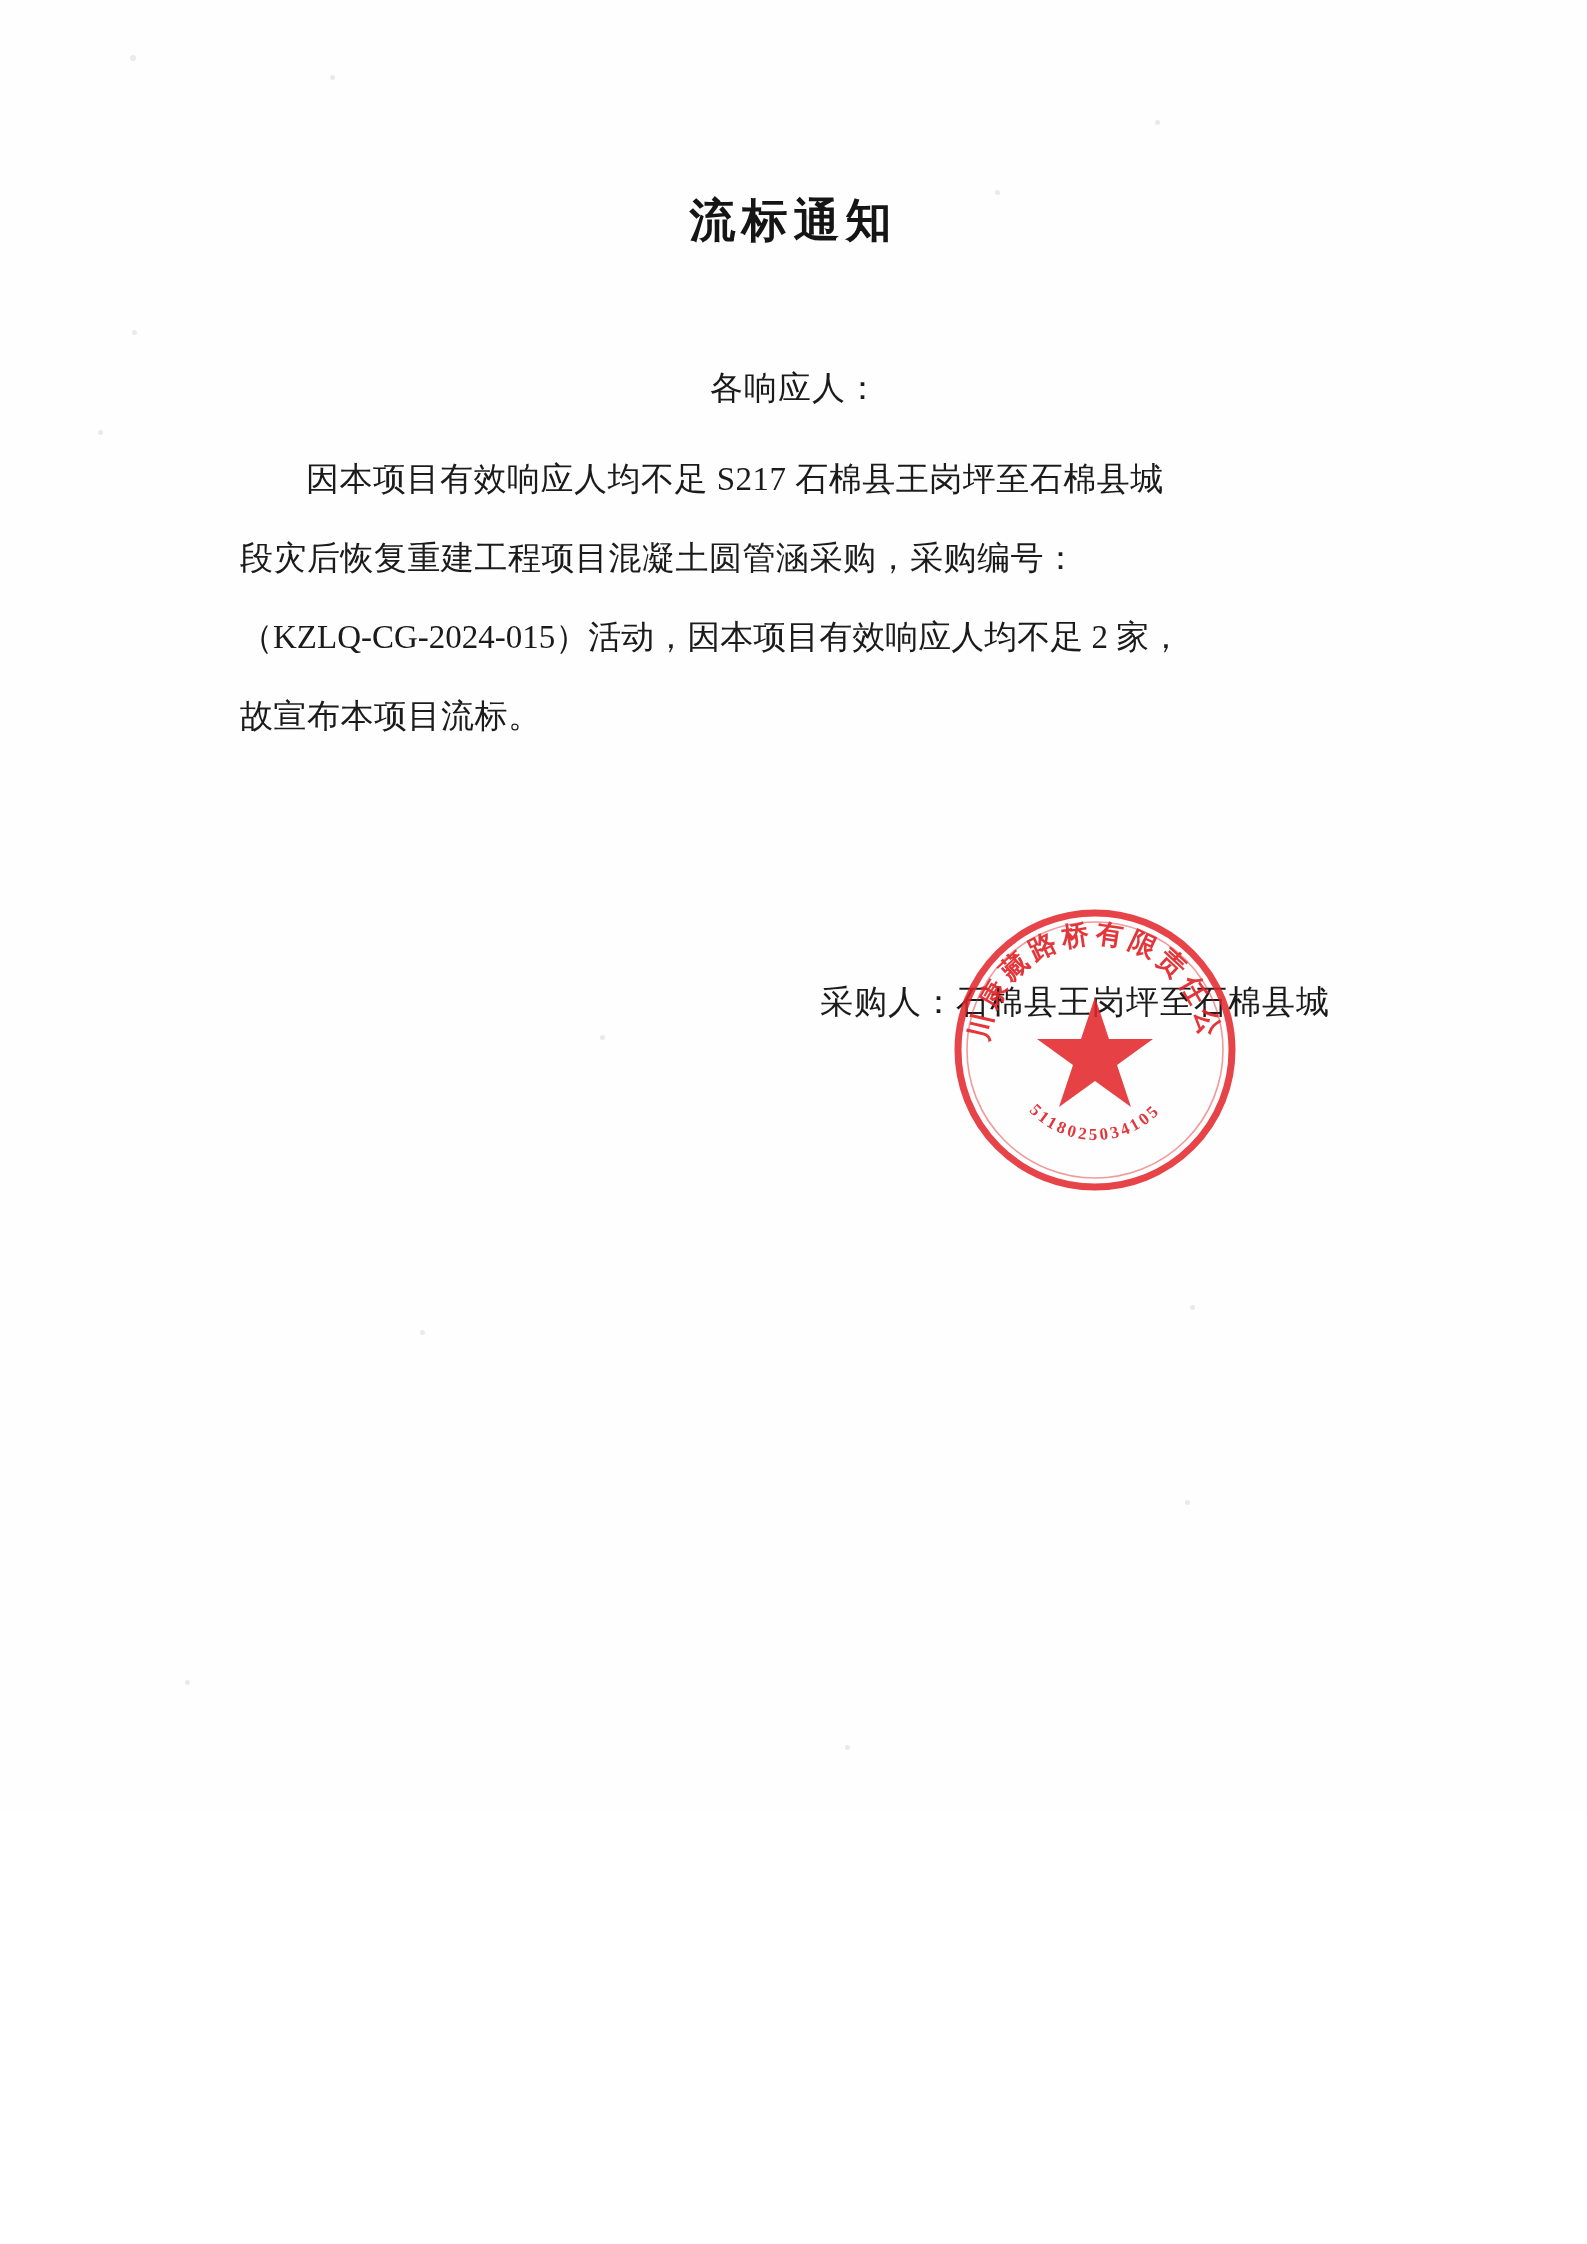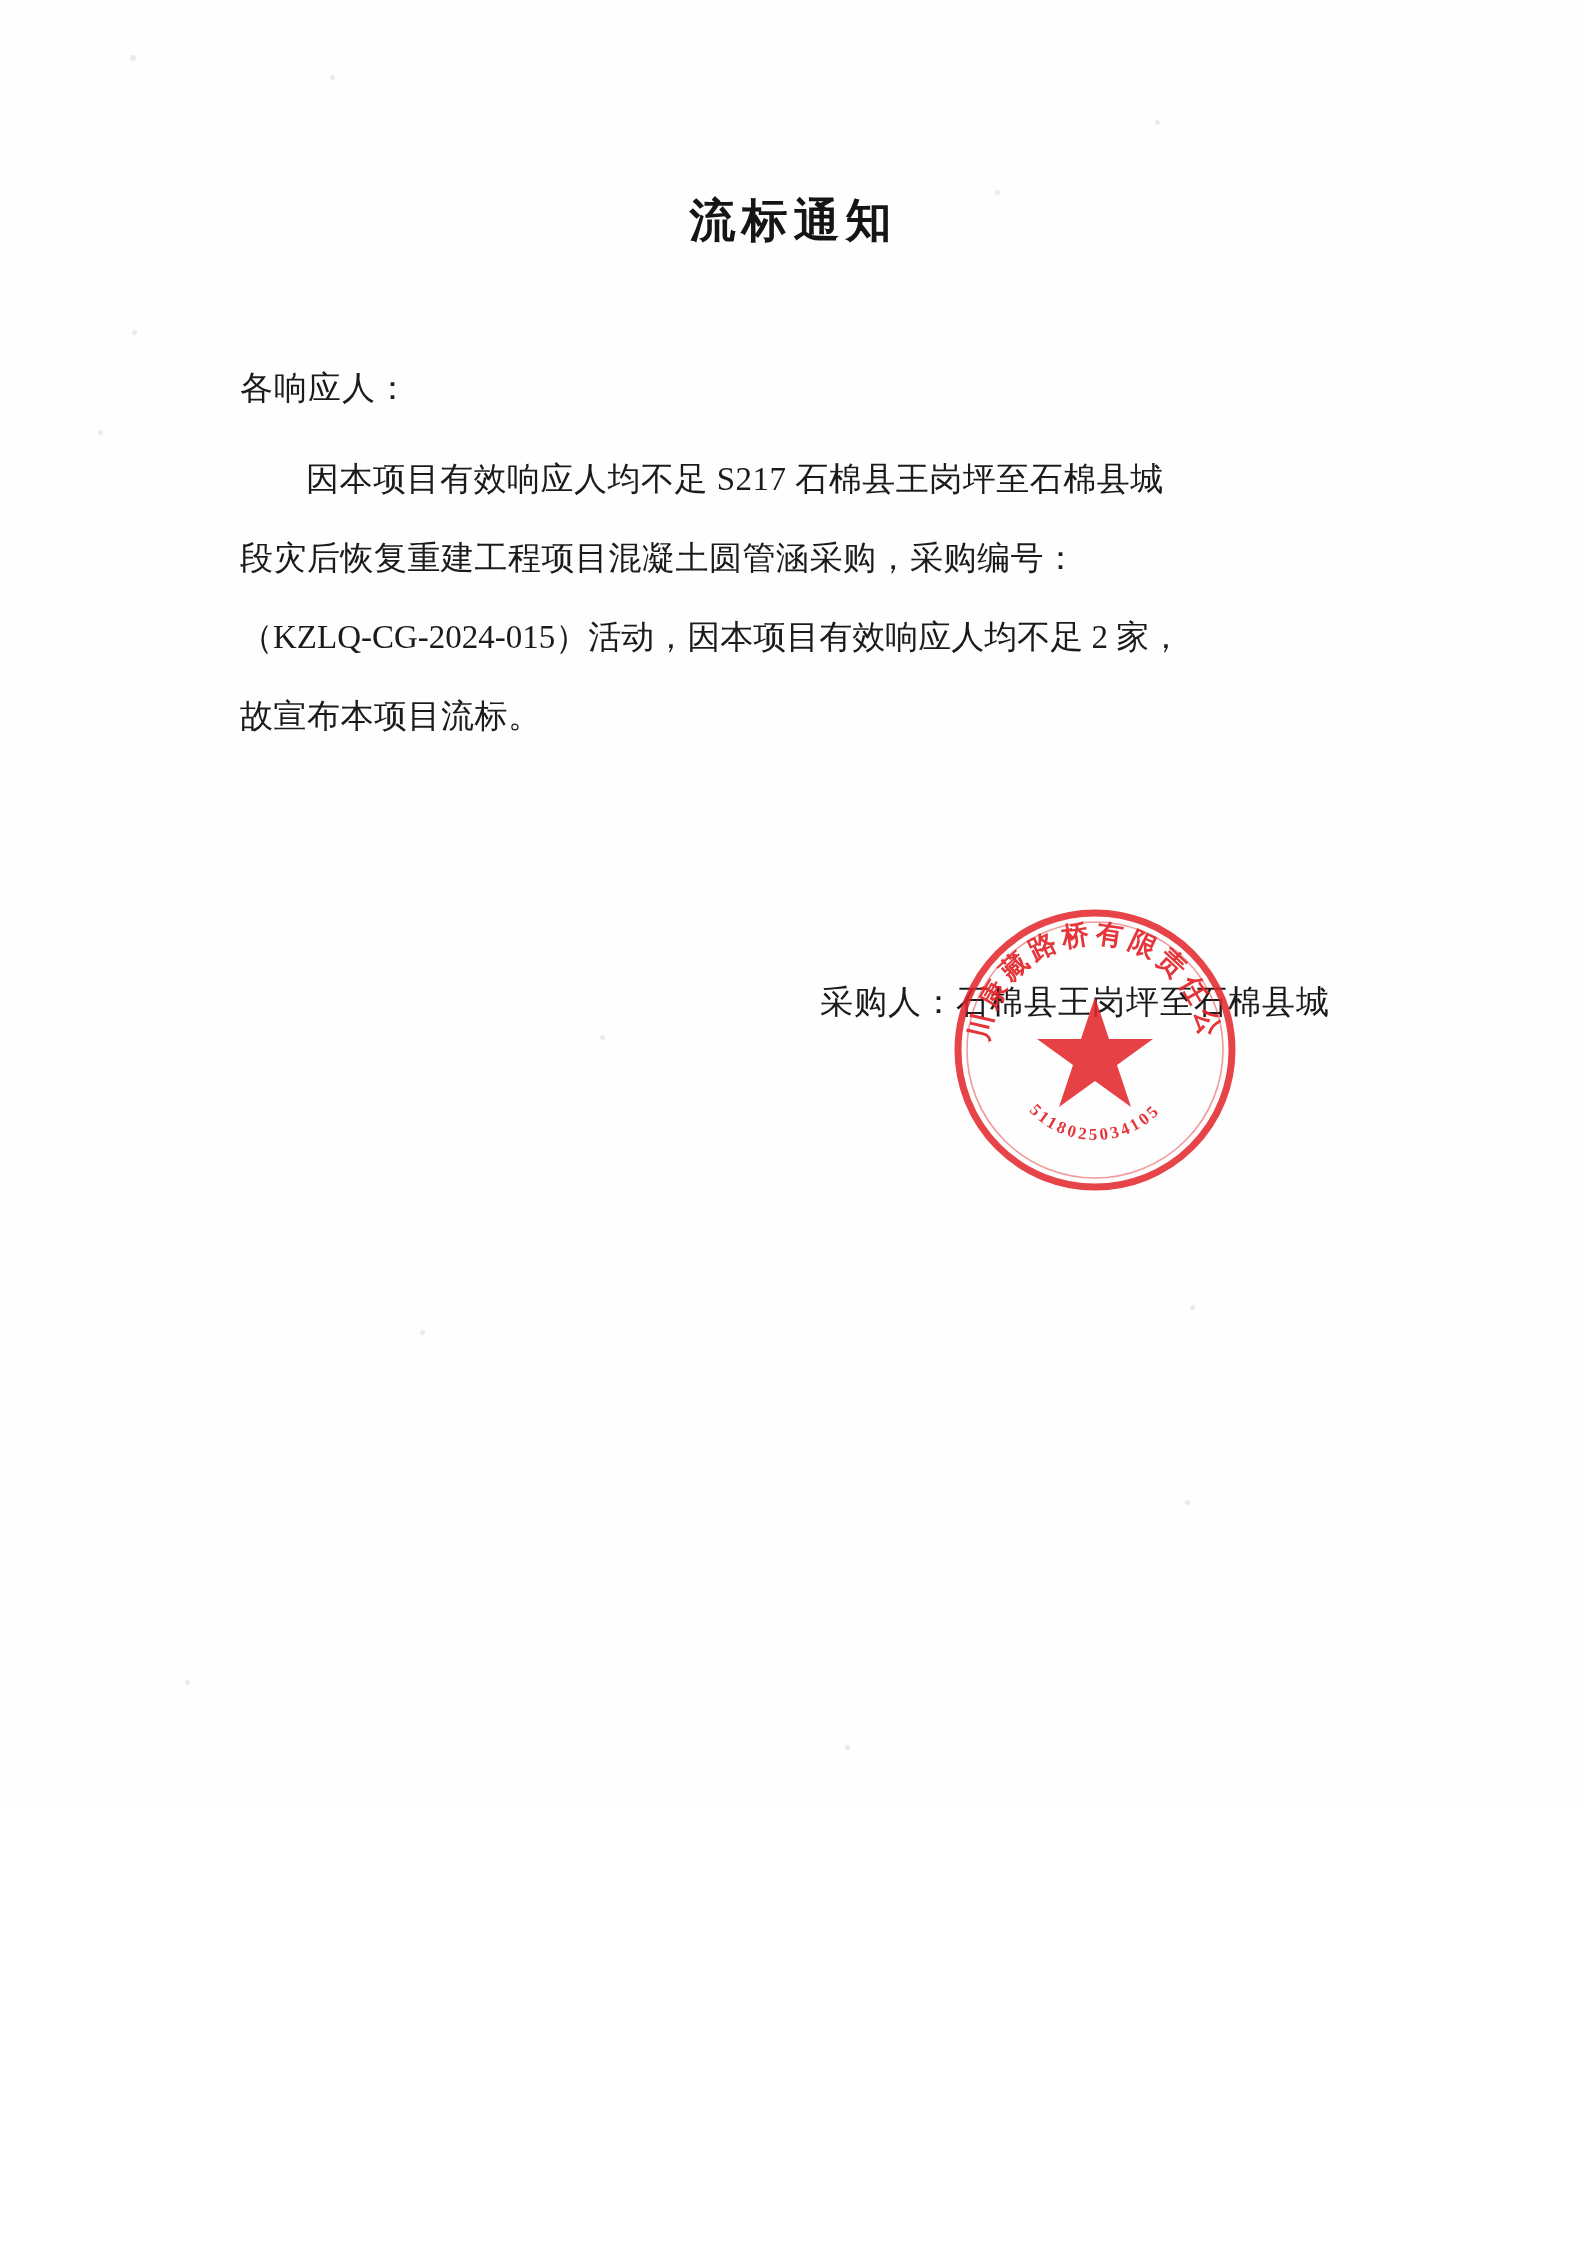--- a/index.html
+++ b/index.html
@@ -42,20 +42,21 @@
     position: absolute;
     top: 370px;
     left: 240px;
     width: 1110px;
   }
   .salutation {
     font-size: 33px;
     line-height: 1.1;
     letter-spacing: 1px;
     margin-bottom: 34px;
+    text-align: center;
   }
   .para {
     font-size: 33px;
     line-height: 79px;
     letter-spacing: .5px;
     text-align: justify;
   }
   .para .indent {
     display: inline-block;
     width: 66px;

